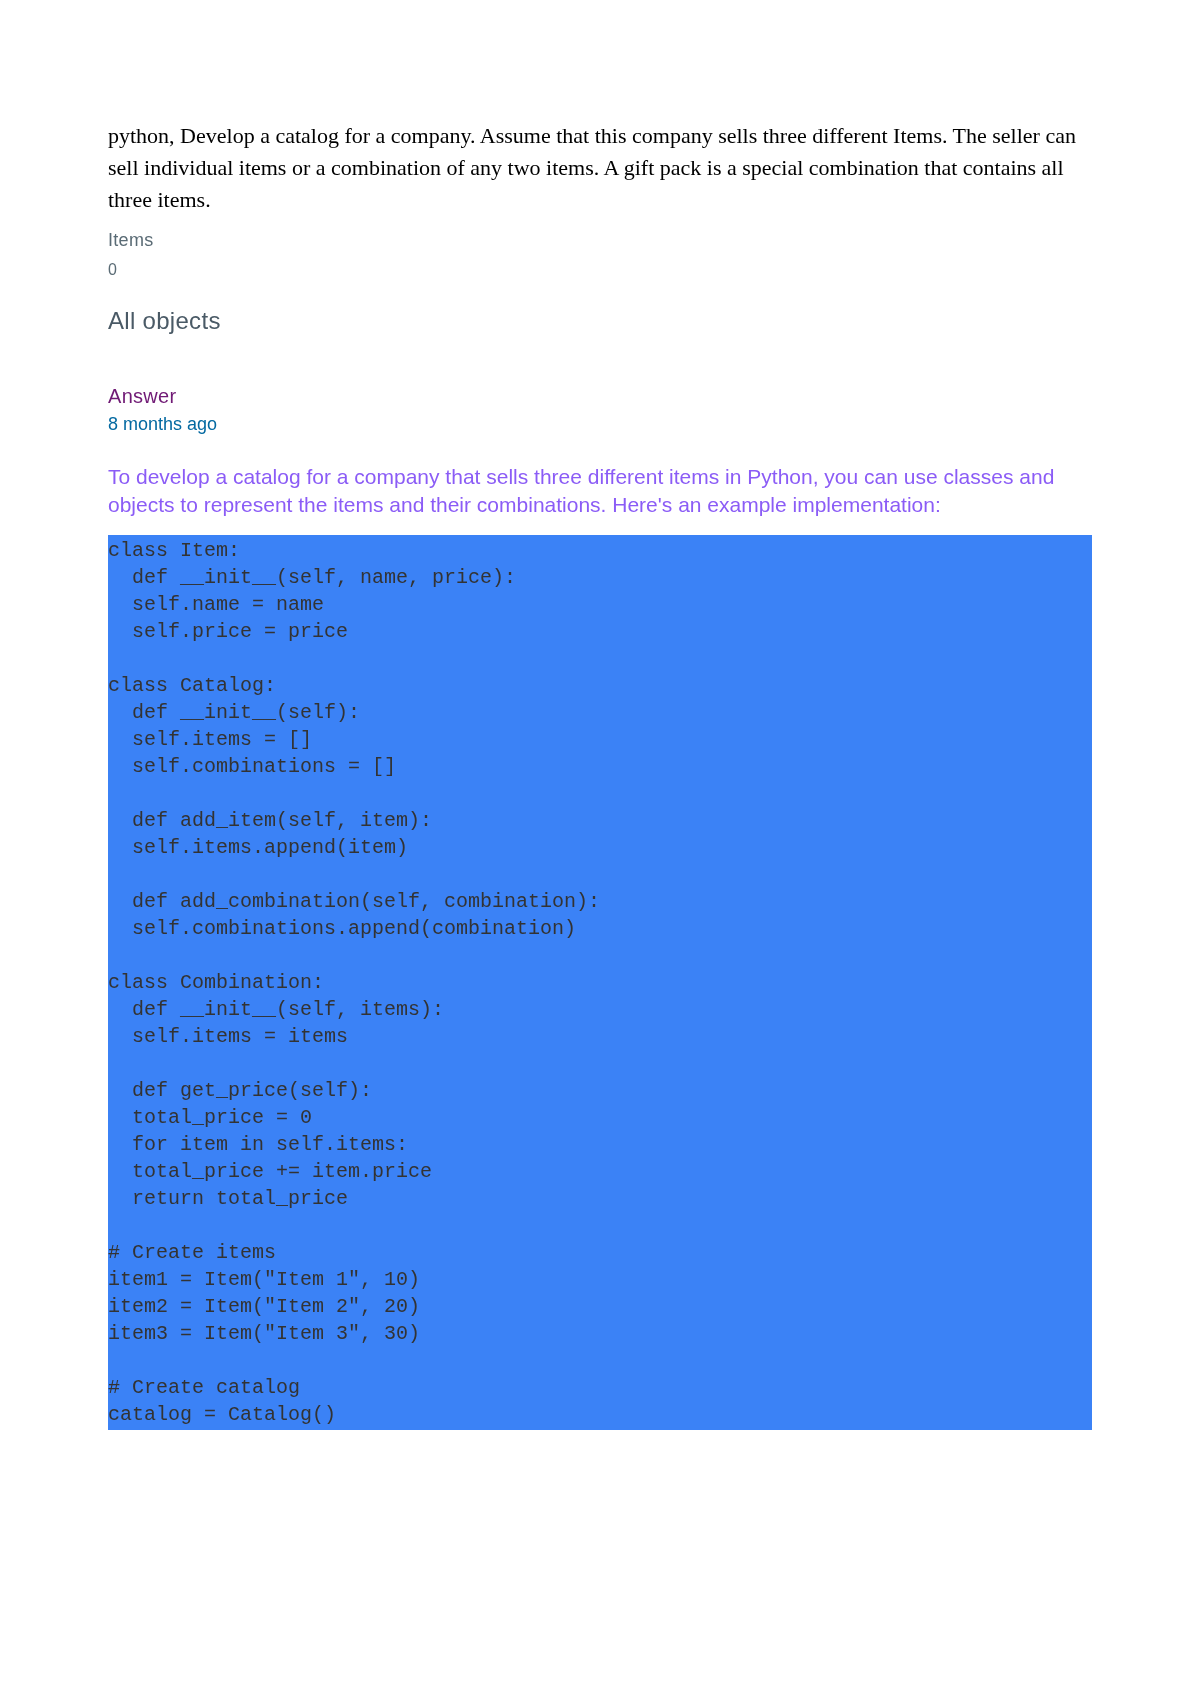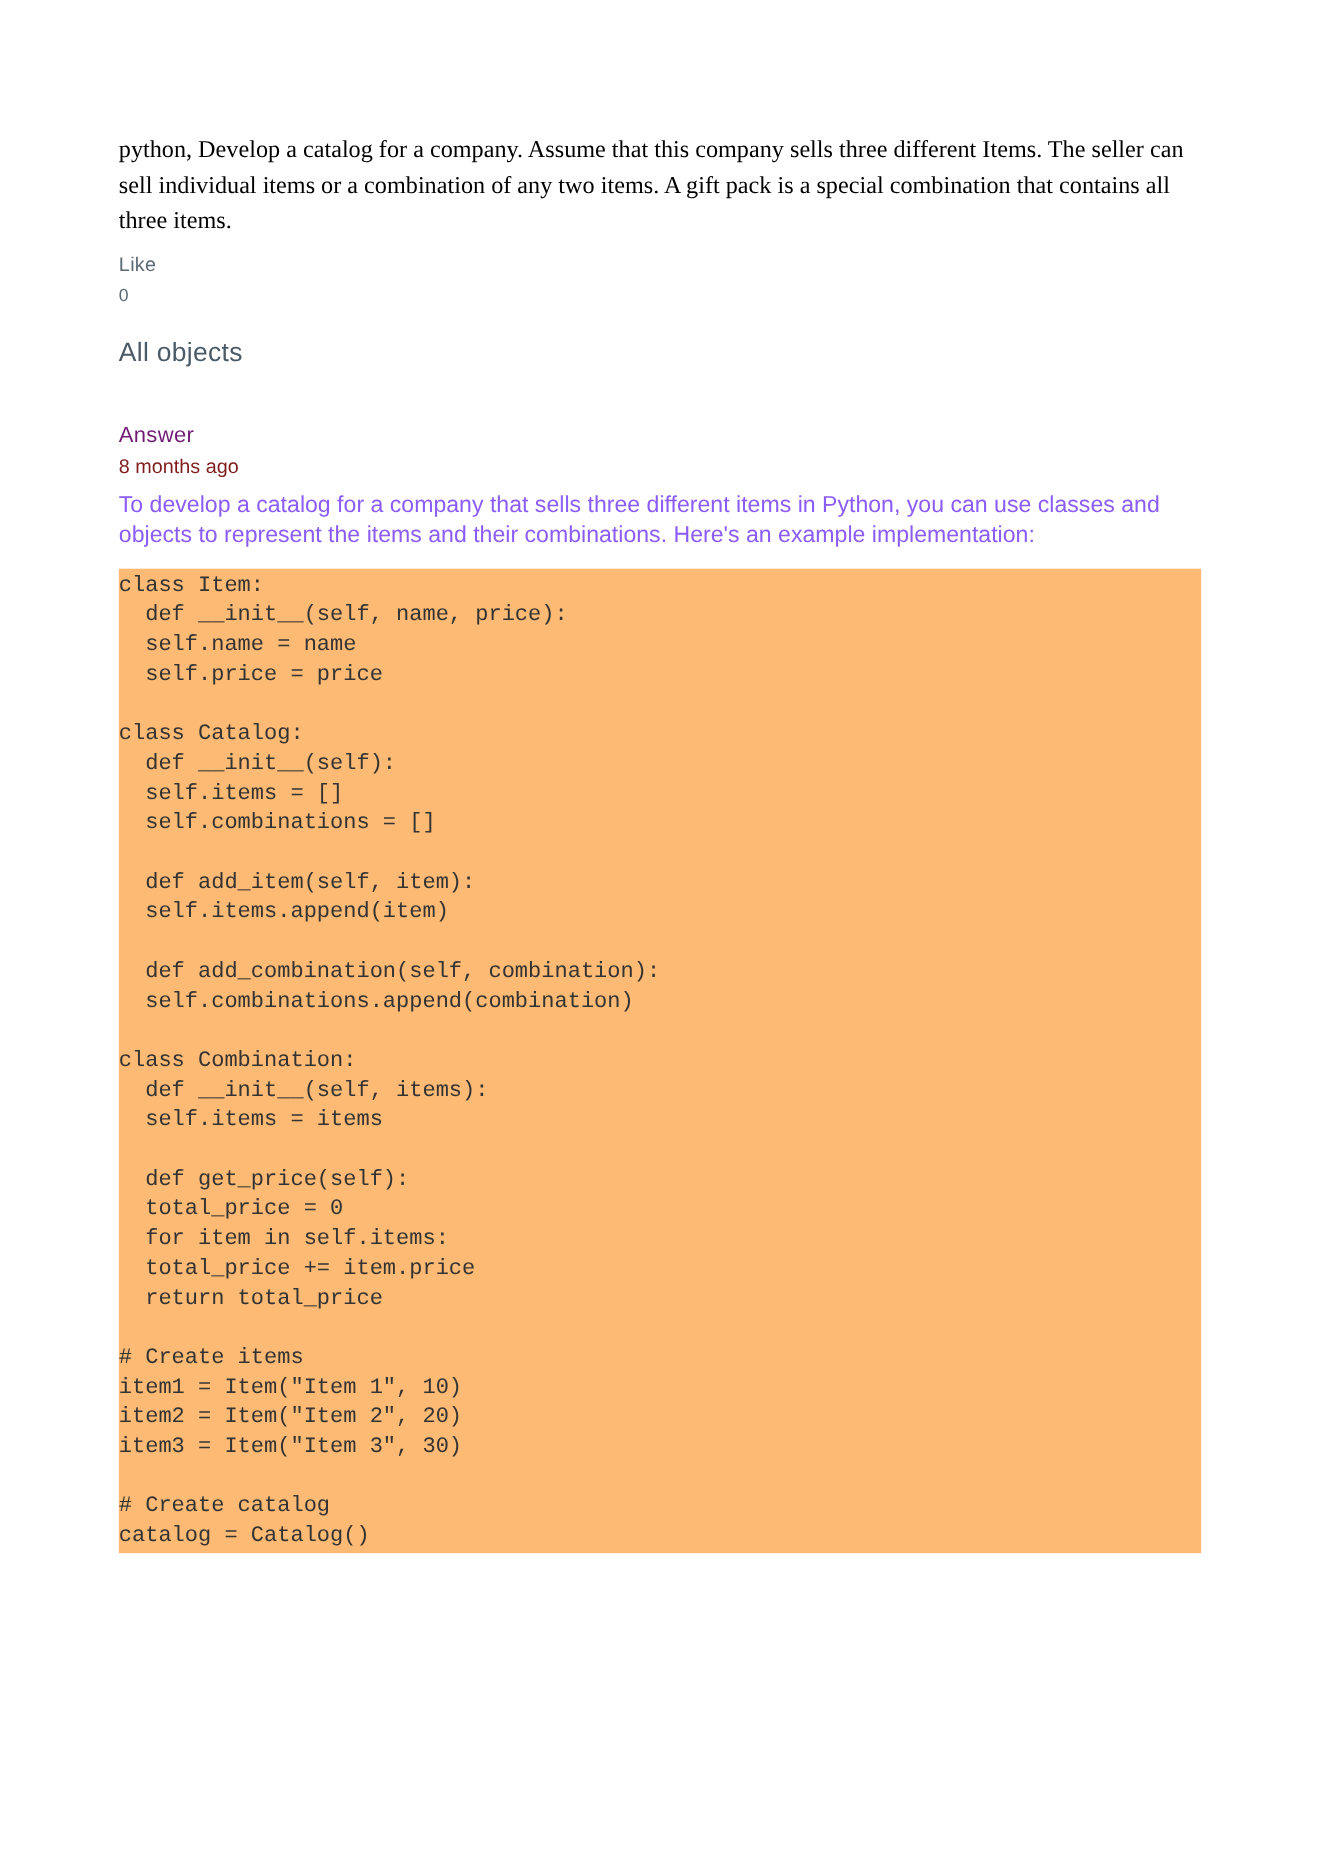--- a/index.html
+++ b/index.html
@@ -39,45 +39,45 @@
       letter-spacing: 0.3px;
     }
     .answer-label {
       font-size: 20px;
       color: #701a75;
       margin-bottom: 6px;
       letter-spacing: 0.3px;
     }
     .timestamp {
       font-size: 18px;
-      color: #7f1d1d;
-      margin-bottom: 10px;
+      color: #0369a1;
+      margin-bottom: 28px;
     }
     .answer-intro {
       font-size: 21px;
       color: #8b5cf6;
       line-height: 1.35;
       margin-bottom: 16px;
     }
     .code-block {
       font-family: 'Courier New', Courier, monospace;
       font-size: 20px;
       color: #333;
       line-height: 1.35;
       white-space: pre;
-      background: #fdba74;
+      background: #3b82f6;
       padding: 2px 0;
     }
   </style>
 </head>
 <body>
 
 <div class="question-title">python, Develop a catalog for a company. Assume that this company sells three different Items. The seller can sell individual items or a combination of any two items. A gift pack is a special combination that contains all three items.</div>
 
-<div class="like-label">Like</div>
+<div class="like-label">Items</div>
 
 <div class="like-count">0</div>
 
 <div class="all-replies">All objects</div>
 
 <div class="answer-label">Answer</div>
 
 <div class="timestamp">8 months ago</div>
 
 <div class="answer-intro">To develop a catalog for a company that sells three different items in Python, you can use classes and objects to represent the items and their combinations. Here's an example implementation:</div>

